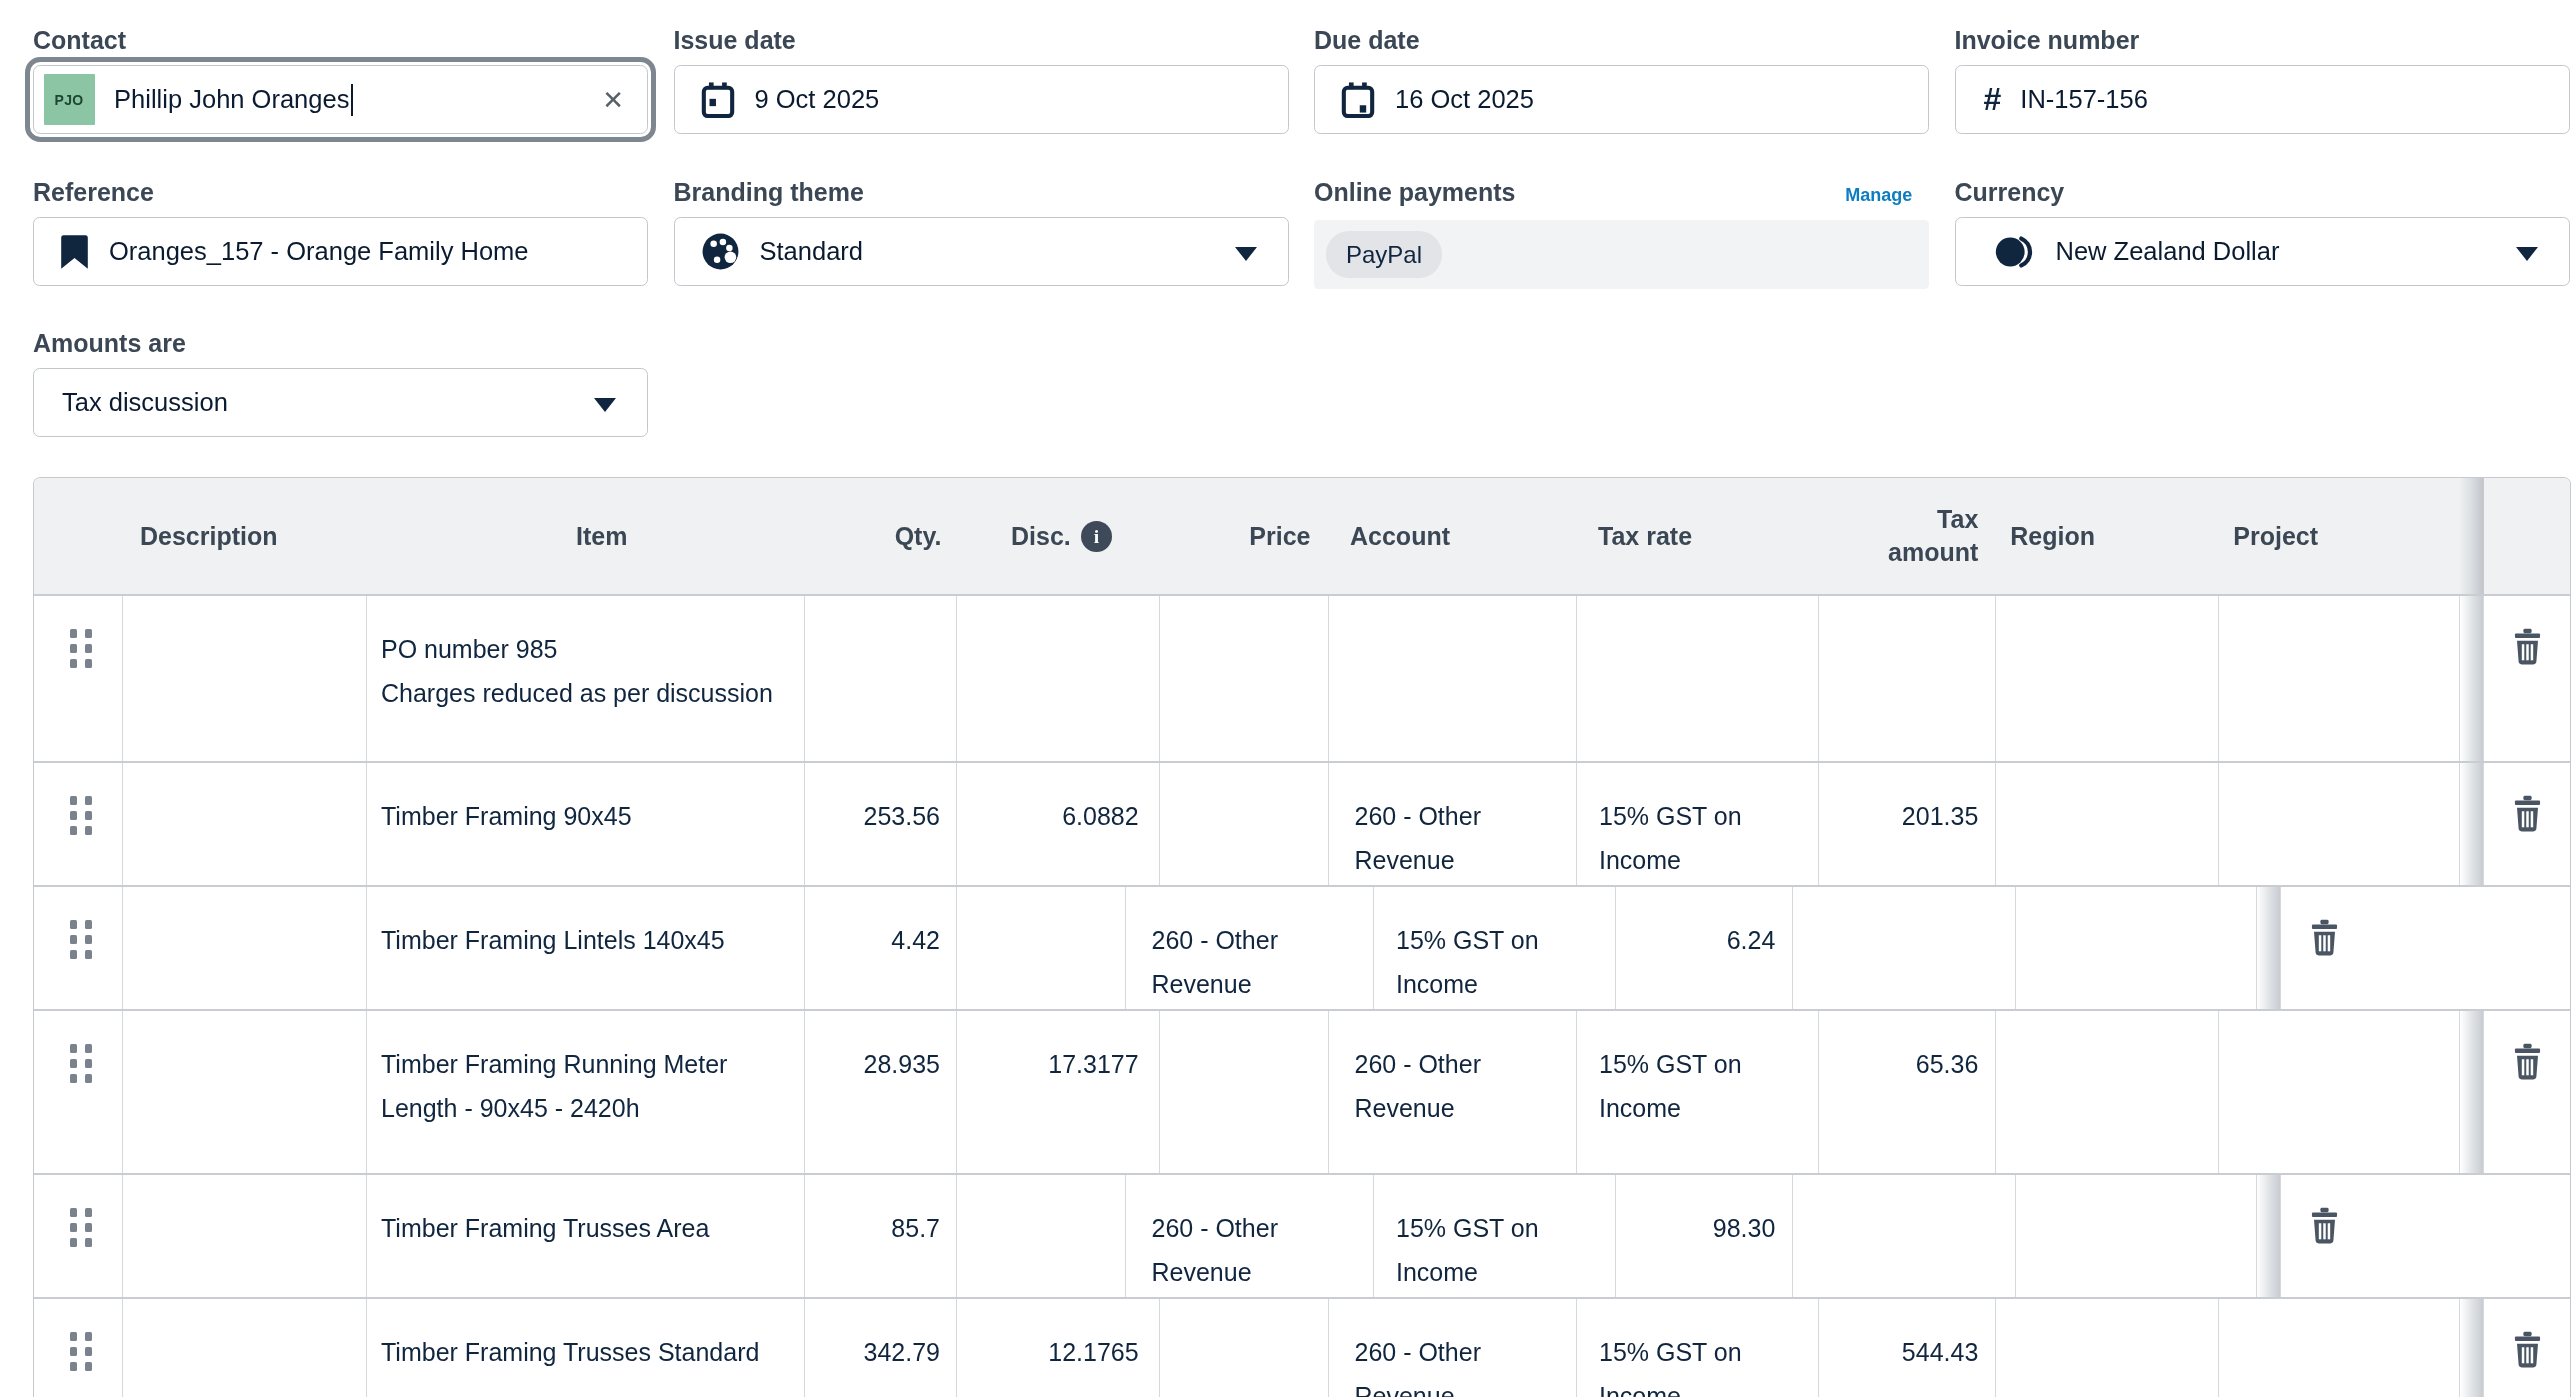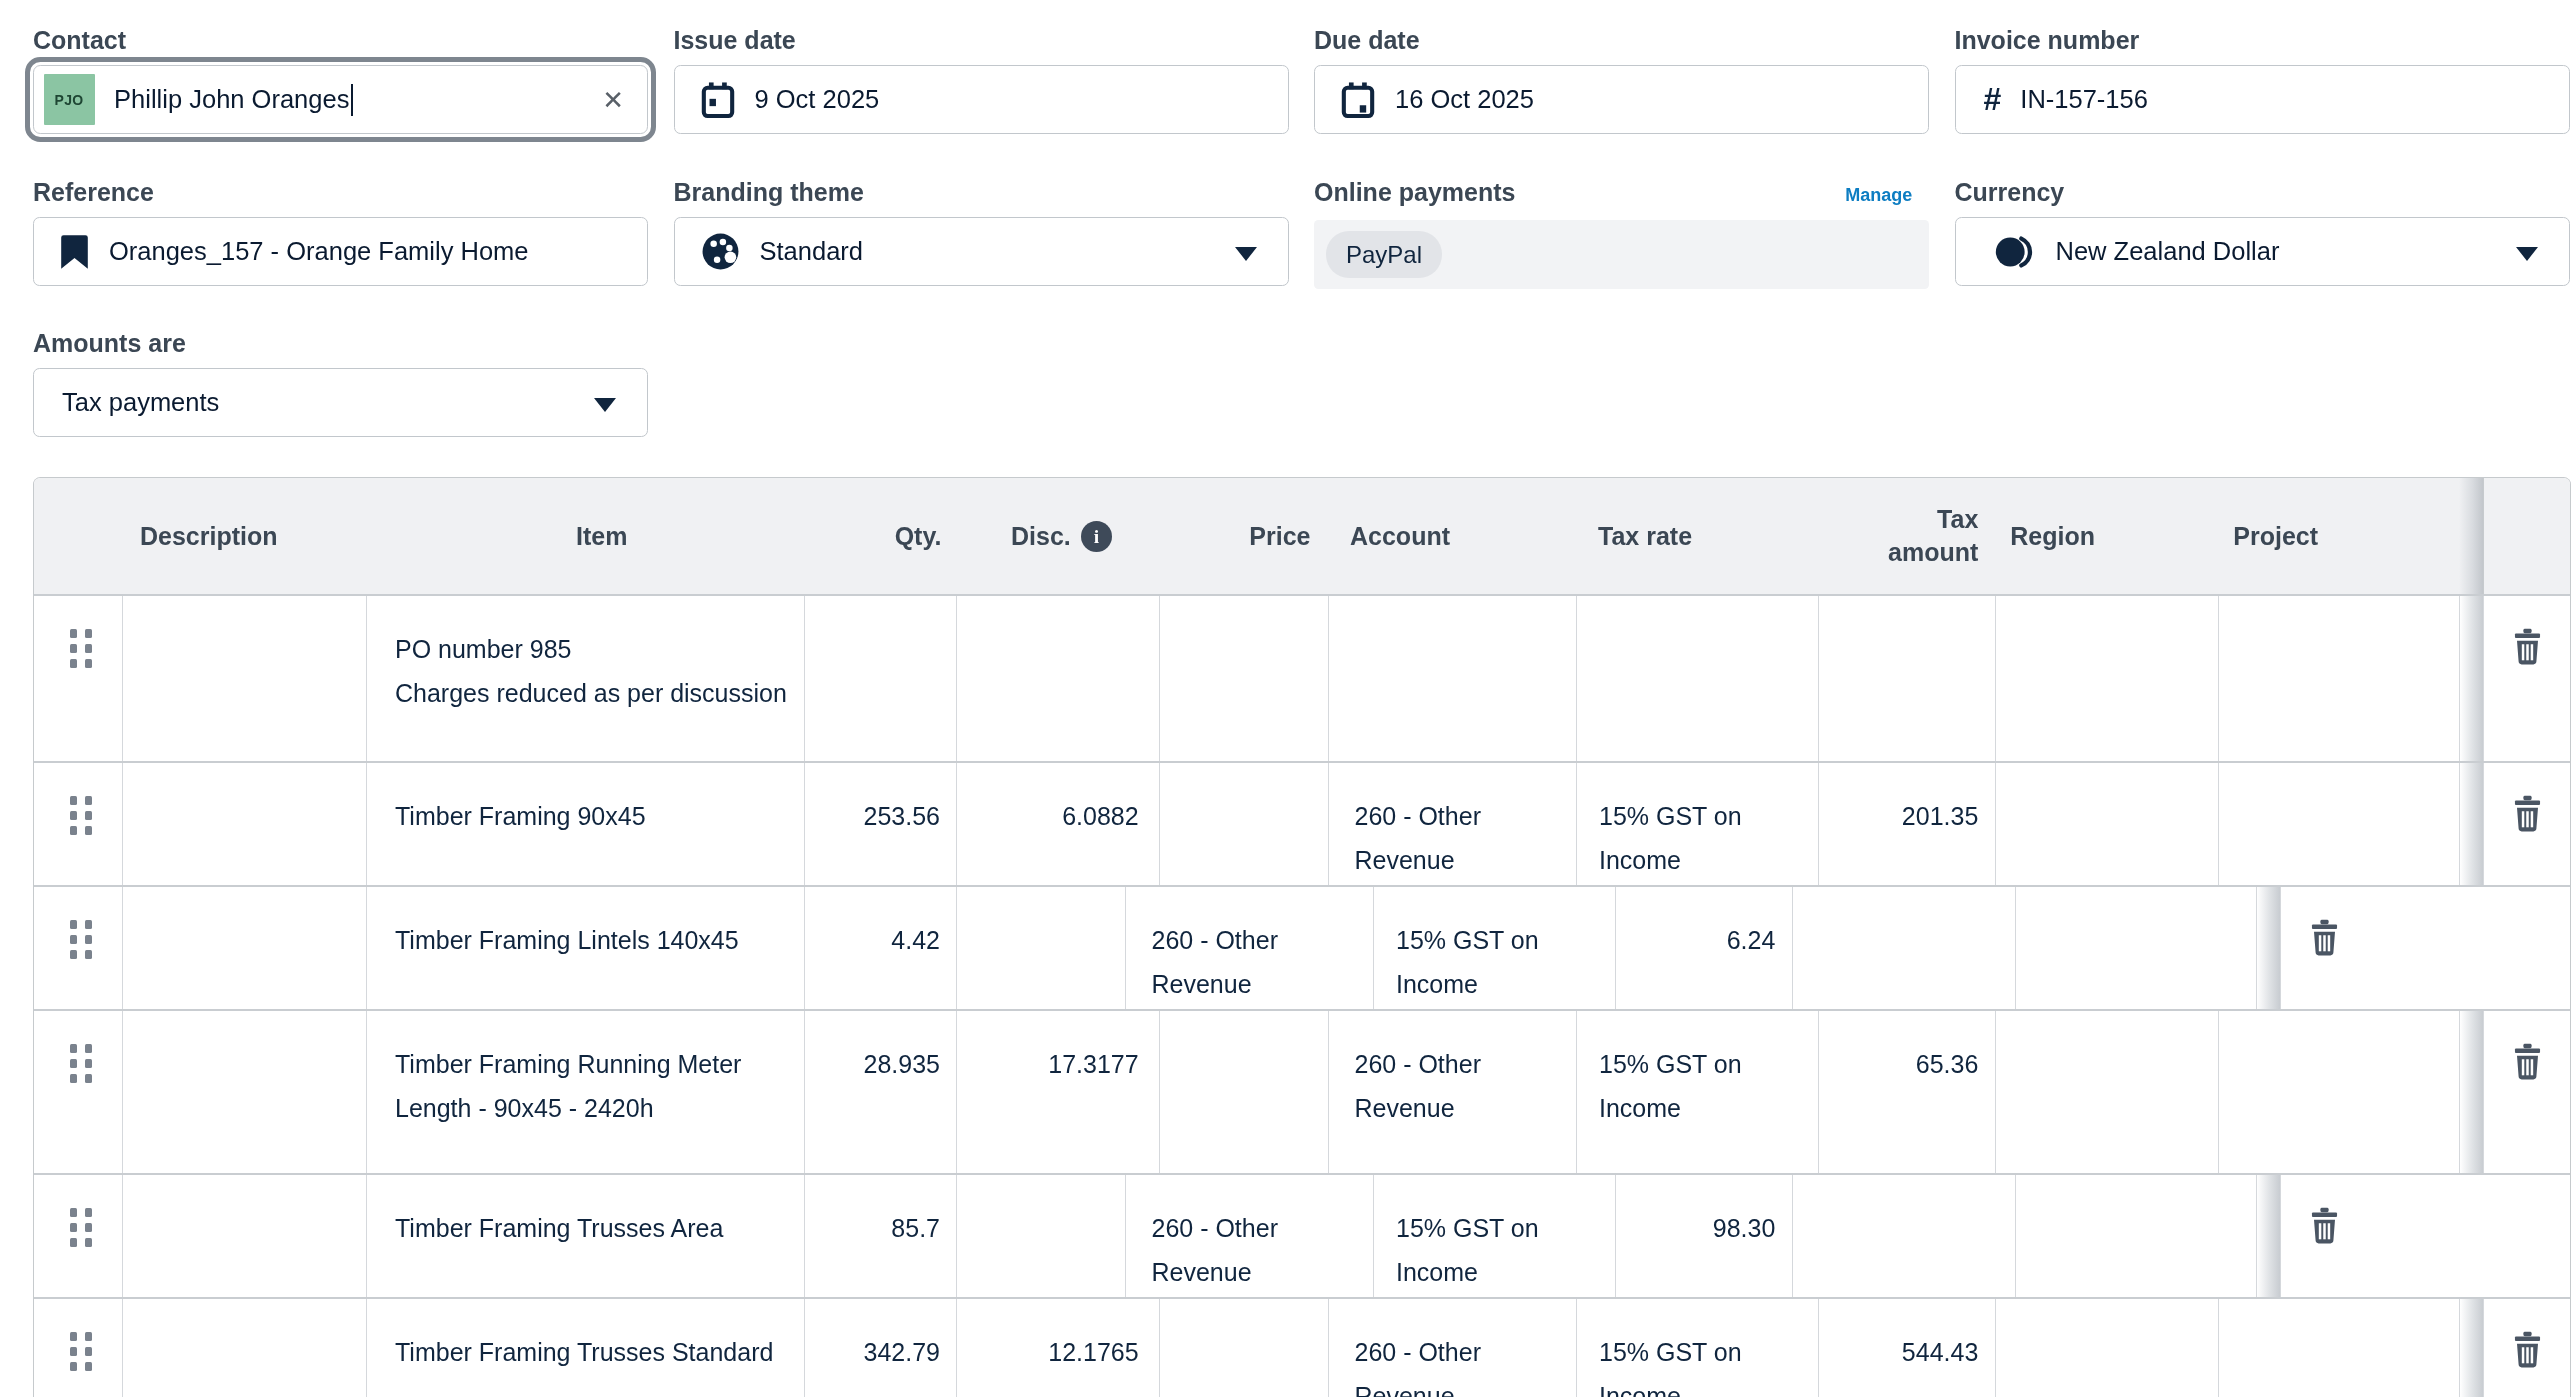--- a/index.html
+++ b/index.html
@@ -88,21 +88,21 @@
   .row { background:#fff; border-top:2.9px solid #C9CDD1; position:relative; }
   #rows .row:nth-child(1) { height:167px; }
   #rows .row:nth-child(2) { height:124px; }
   #rows .row:nth-child(3) { height:124px; }
   #rows .row:nth-child(4) { height:164px; }
   #rows .row:nth-child(5) { height:124px; }
   #rows .row:nth-child(6) { height:164px; }
 
   .row .td { font-size:25px; color:#10253E; line-height:44px; padding-top:31px; }
   .row .td + .td { border-left:1.5px solid #D5D8DC; }
-  .row .col-desc    { padding-left:28px; padding-right:14.6px; white-space:pre-line; }
+  .row .col-desc    { padding-left:14px; padding-right:14.6px; white-space:pre-line; }
   .row .col-qty     { text-align:right; padding-right:16px; }
   .row .col-price   { text-align:right; padding-right:20.4px; }
   .row .col-taxamt  { text-align:right; padding-right:16.7px; }
   .row .col-account { padding-left:25.5px; padding-right:13px; }
   .row .col-taxrate { padding-left:22px; padding-right:13px; }
   .row .col-drag    { padding-top:33px; padding-left:36px; }
   .row .col-strip   { background:linear-gradient(to right, rgba(255,255,255,0) 0%, #dfe2e5 55%, #C8CCD1 100%); padding:0; }
   .row .col-trash   { border-left:1.5px solid #C6CACD; display:flex; justify-content:center;
                       align-items:flex-start; padding-top:31px; }
 
@@ -235,21 +235,21 @@
         <span class="caret"></span>
       </div>
     </div>
   </div>
 
   <div class="amounts-row">
     <div class="field-label">
       <span>Amounts are</span>
     </div>
     <div class="field-box" style="padding-left:28px;">
-      <span>Tax payments</span>
+      <span>Tax discussion</span>
       <span class="caret"></span>
     </div>
   </div>
 
   <div class="items-table">
     <div class="tr thead">
       <div class="td col-drag"></div>
       <div class="td col-desc">Description</div>
       <div class="td col-item">Item</div>
       <div class="td col-qty num">Qty.</div>

